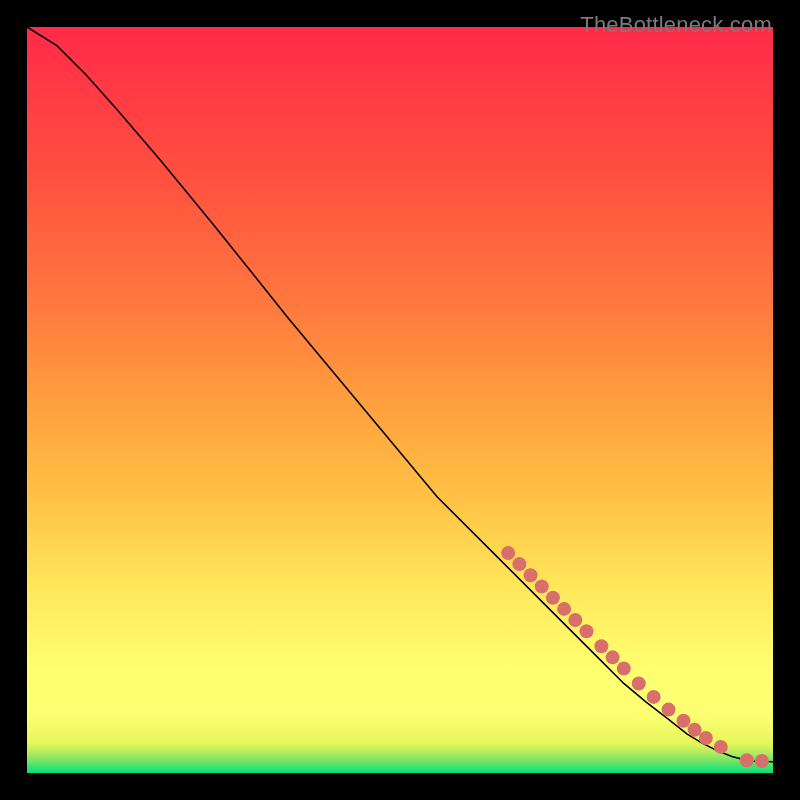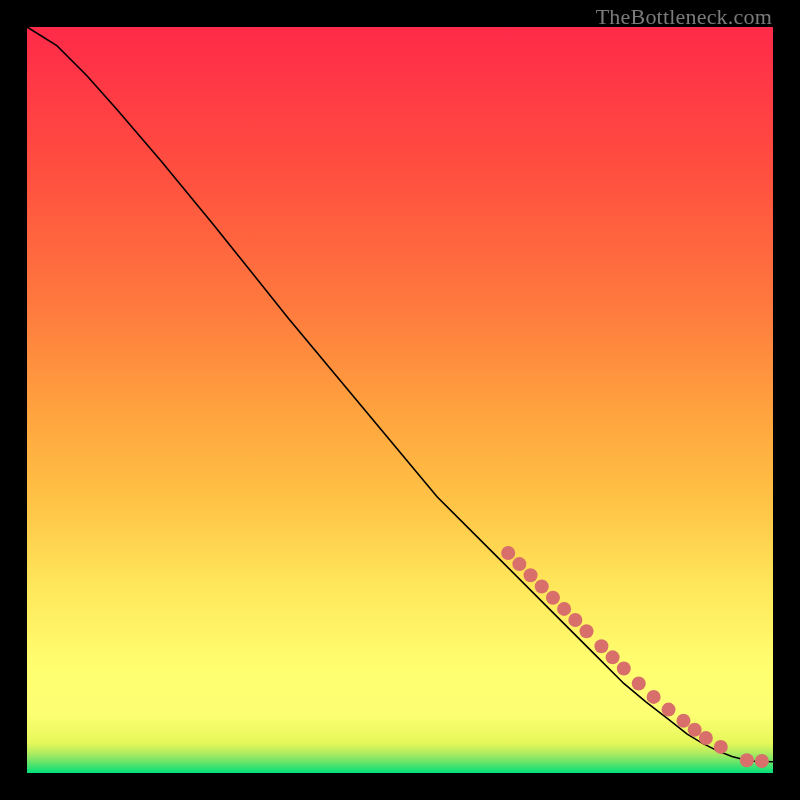--- a/index.html
+++ b/index.html
@@ -35,28 +35,27 @@
       #ffe75a 25%,
       #ffc446 36%,
       #ffa43e 48%,
       #ff7b3e 62%,
       #ff503f 80%,
       #ff2a49 100%
     );
   }
   #watermark {
     position: absolute;
-    top: 4px;
+    top: 12px;
     right: 28px;
     color: #7b7b7b;
     font-size: 22px;
     letter-spacing: 0.2px;
     font-weight: 400;
     user-select: none;
-    font-family: Liberation Serif, serif;
   }
   svg#curve {
     position: absolute;
     left: 0;
     top: 0;
     width: 746px;
     height: 746px;
     overflow: visible;
   }
   .curve-path {

